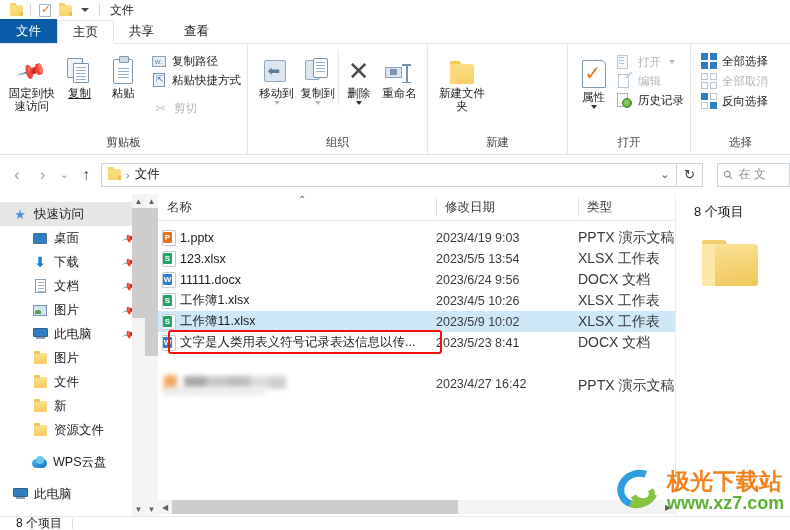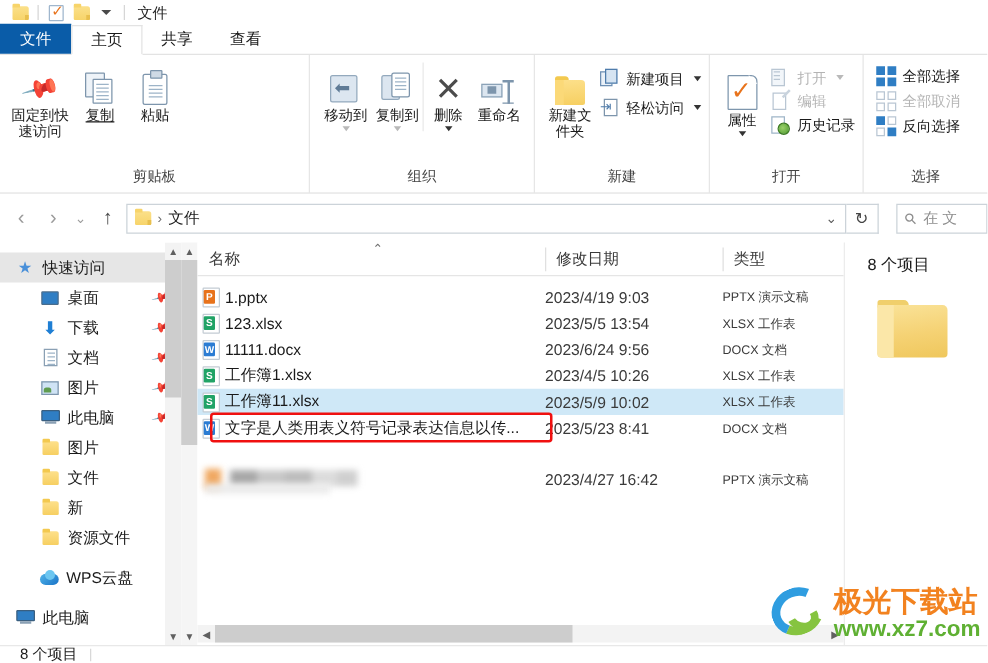--- a/index.html
+++ b/index.html
@@ -234,21 +234,21 @@
   .colhead { position:absolute; left:0; top:0; width:517px; height:27px; border-bottom:1px solid #e5e5e5; }
   .colhead .ch { position:absolute; top:0; height:27px; display:flex; align-items:center; font-size:12.5px; color:#3a3a3a; padding-left:9px; }
   .colhead .chdiv { position:absolute; top:4px; width:1px; height:19px; background:#e0e0e0; }
   .sortmark { position:absolute; top:0px; font-size:10px; color:#6f6f6f; }
 
   .row { position:absolute; left:0; width:517px; height:21px; display:flex; align-items:center; }
   .row.sel { background:#cfe8f7; }
   .fi { width:22px; display:flex; align-items:center; justify-content:center; }
   .fname { font-size:12.5px; color:#1a1a1a; white-space:nowrap; overflow:hidden; }
   .fdate { position:absolute; left:278px; font-size:12.5px; color:#3a3a3a; white-space:nowrap; }
-  .ftype { position:absolute; left:420px; font-size:10px; color:#3a3a3a; white-space:nowrap; }
+  .ftype { position:absolute; left:420px; font-size:14px; color:#3a3a3a; white-space:nowrap; }
 
   .fico { width:14px; height:16px; background:#fff; border:1px solid #c3ccd4; border-radius:1px; position:relative; }
   .fico .tag {
     position:absolute; left:0px; top:1px; width:9px; height:11px;
     display:flex; align-items:center; justify-content:center;
     font-size:8px; font-weight:bold; color:#fff; border-radius:1px;
   }
   .tag.p { background:#e8731c; }
   .tag.s { background:#21a366; }
   .tag.w { background:#2b7cd3; }
@@ -354,20 +354,42 @@
               </div>
           </div>
           <div class="bl">复制</div>
         </div>
         <div class="bigbtn" style="width:44px;">
           <div class="bi">
               <div class="ic-clip"></div>
             </div>
           <div class="bl">粘贴</div>
         </div>
+        <div class="smallcol" style="margin-left:6px;">
+          <div class="smallbtn">
+            <div class="sico">
+              <div style="width:14px;height:11px;background:#e6edf4;border:1.2px solid #8aa0b4;font-size:6px;color:#5f7b96;text-align:center;line-height:10px;">W..</div>
+            </div>
+            <div class="sl">复制路径</div>
+          </div>
+          <div class="smallbtn">
+            <div class="sico">
+              <div style="width:12px;height:14px;background:#eaf1f8;border:1.2px solid #7d95ac;position:relative;">
+                <span style="position:absolute;left:2px;top:0px;font-size:9px;color:#4f7cab;">⇱</span>
+              </div>
+            </div>
+            <div class="sl">粘贴快捷方式</div>
+          </div>
+          <div class="smallbtn" style="margin-top:9px;margin-left:2px;">
+            <div class="sico">
+                <span style="font-size:13px;color:#bcc7d1;">✂</span>
+              </div>
+            <div class="sl dim">剪切</div>
+          </div>
+        </div>
       </div>
       <div class="rgroup-label">剪贴板</div>
     </div>
 
     <div class="rgroup" style="width:180px;">
       <div class="rgroup-body" style="padding-left:8px;">
         <div class="bigbtn" style="width:44px;">
           <div class="bi">
             <div class="ic-moveto">
                 <div class="bx"></div>
@@ -414,42 +436,20 @@
       <div class="rgroup-body" style="padding-left:10px;">
         <div class="bigbtn" style="width:48px;">
           <div class="bi">
             <div class="ic-newfolder">
                 <div class="ft"></div>
                 <div class="fb"></div>
                 <div class="fs"></div>
               </div>
           </div>
           <div class="bl">新建文件夹</div>
-        </div>
-        <div class="smallcol" style="margin-left:6px;padding-top:5px;">
-          <div class="smallbtn">
-            <div class="sico">
-              <div class="ic-newitem">
-                  <div class="a"></div>
-                  <div class="b"></div>
-                </div>
-            </div>
-            <div class="sl">新建项目</div>
-            <div class="minicaret"></div>
-          </div>
-          <div class="smallbtn" style="margin-top:4px;">
-            <div class="sico">
-              <div class="ic-easy">
-                  <div class="pg3"></div>
-                  <div class="ar2">⇥</div>
-                </div>
-            </div>
-            <div class="sl">轻松访问</div>
-            <div class="minicaret"></div>
-          </div>
         </div>
       </div>
       <div class="rgroup-label">新建</div>
     </div>
 
     <div class="rgroup" style="width:123px;">
       <div class="rgroup-body" style="padding-left:8px;padding-top:10px;">
         <div class="bigbtn" style="width:40px;">
           <div class="bi">
             <div class="ic-prop">

